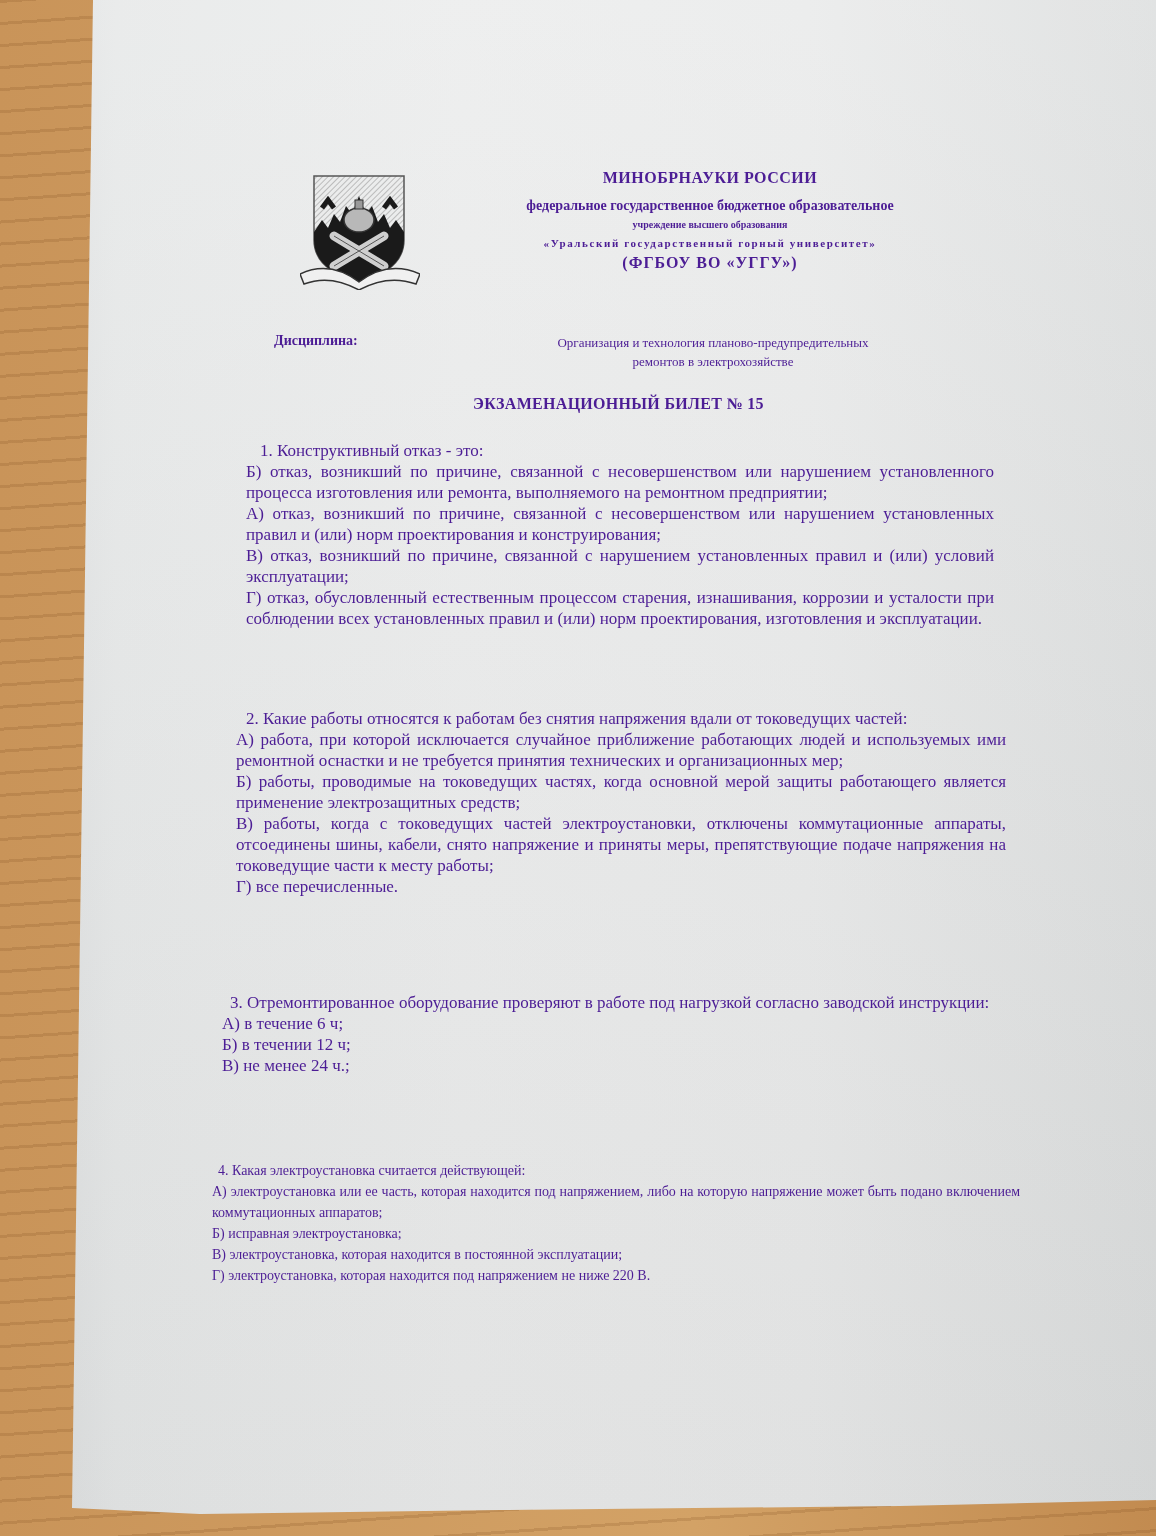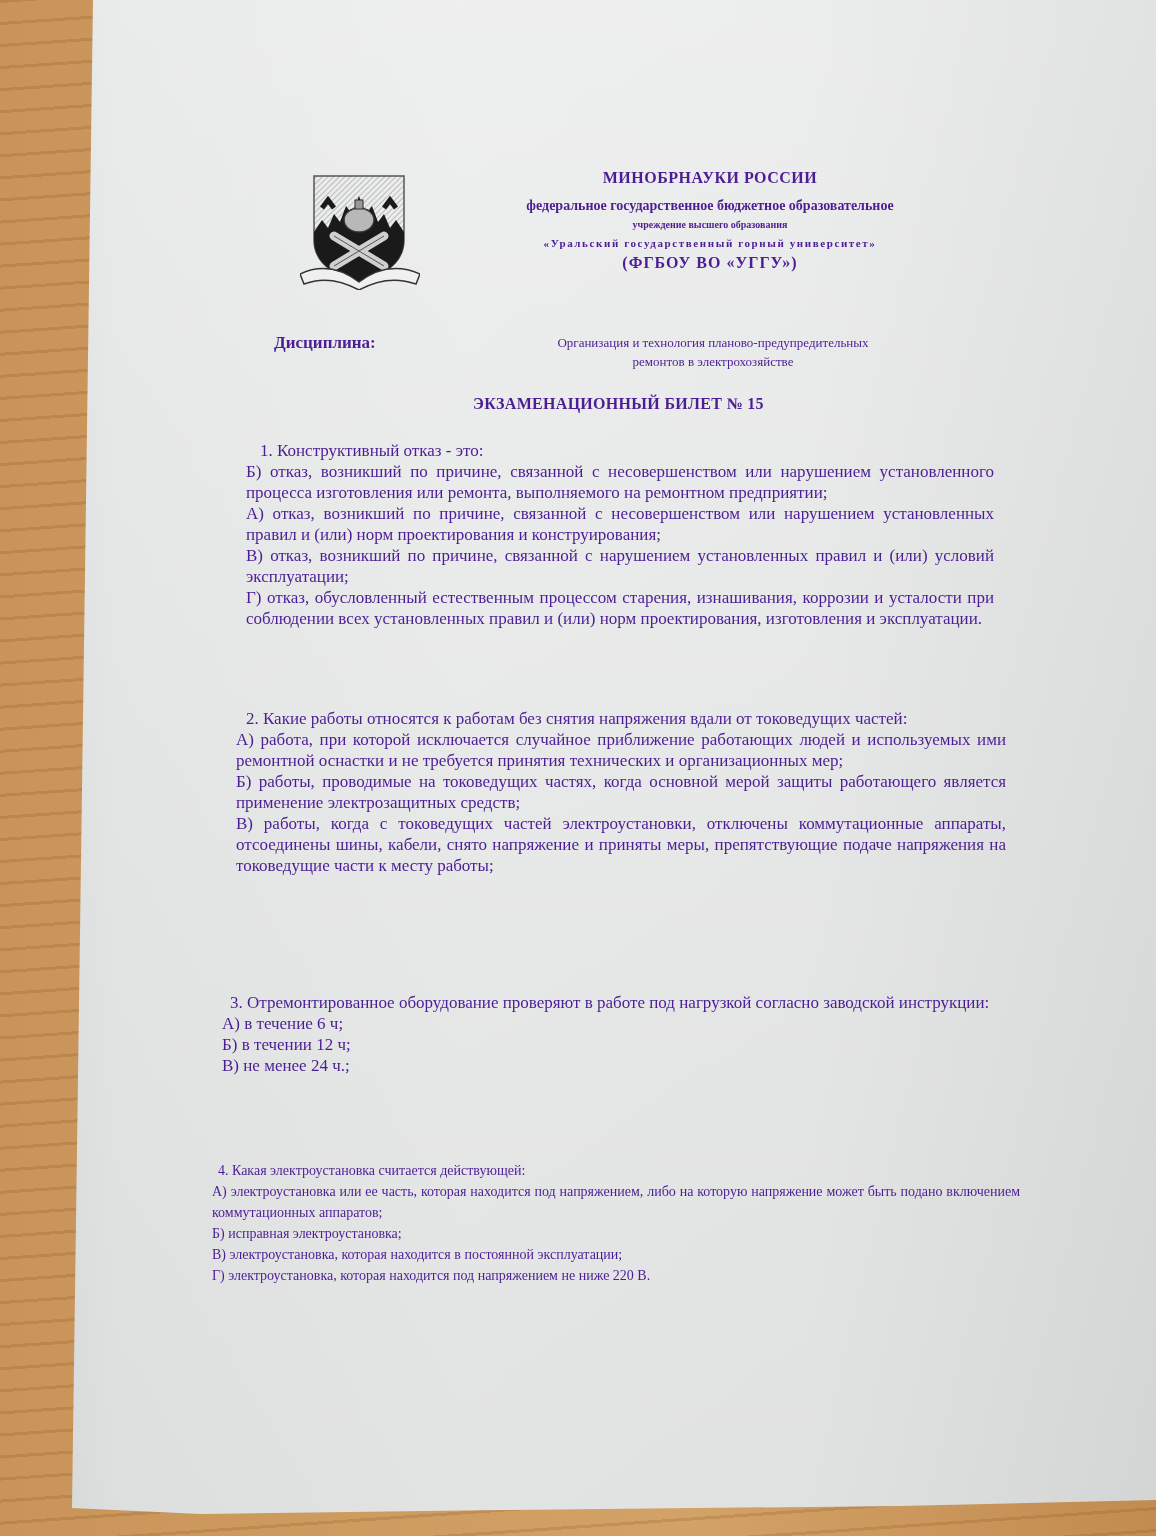--- a/index.html
+++ b/index.html
@@ -30,21 +30,21 @@
   .emblem { position: absolute; left: 300px; top: 170px; width: 120px; height: 120px; }
 
   .hdr { position: absolute; left: 440px; top: 168px; width: 540px; text-align: center; font-weight: bold; }
   .hdr div { line-height: 19px; }
   .hdr .ministry { font-size: 16px; letter-spacing: 0.5px; }
   .hdr .line2 { font-size: 14px; margin-top: 9px; }
   .hdr .line3 { font-size: 10px; }
   .hdr .line4 { font-size: 11px; letter-spacing: 1.6px; }
   .hdr .line5 { font-size: 16px; letter-spacing: 1px; }
 
-  .disc-label { position: absolute; left: 274px; top: 333px; font-size: 17px; font-weight: bold; }
+  .disc-label { position: absolute; left: 274px; top: 333px; font-size: 14px; font-weight: bold; }
   .disc-value { position: absolute; left: 468px; top: 333px; width: 490px; text-align: center; font-size: 13px; line-height: 19px; }
 
   .ticket-title { position: absolute; left: 450px; top: 395px; font-size: 16px; font-weight: bold; letter-spacing: 0.3px; margin-left: 23px; }
 
   .q { position: absolute; font-size: 17px; line-height: 21px; text-align: justify; }
   .q p { margin: 0; }
   .q .stem { margin-bottom: 0; }
   .q .opt { margin: 0; }
 
   .q1 { left: 246px; top: 440px; width: 748px; }
@@ -102,20 +102,21 @@
     <p class="opt">А) отказ, возникший по причине, связанной с несовершенством или нарушением установленных правил и (или) норм проектирования и конструирования;</p>
     <p class="opt">В) отказ, возникший по причине, связанной с нарушением установленных правил и (или) условий эксплуатации;</p>
     <p class="opt">Г) отказ, обусловленный естественным процессом старения, изнашивания, коррозии и усталости при соблюдении всех установленных правил и (или) норм проектирования, изготовления и эксплуатации.</p>
   </div>
 
   <div class="q q2">
     <p class="stem">2. Какие работы относятся к работам без снятия напряжения вдали от токоведущих частей:</p>
     <p class="opt">А) работа, при которой исключается случайное приближение работающих людей и используемых ими ремонтной оснастки и не требуется принятия технических и организационных мер;</p>
     <p class="opt">Б) работы, проводимые на токоведущих частях, когда основной мерой защиты работающего является применение электрозащитных средств;</p>
     <p class="opt">В) работы, когда с токоведущих частей электроустановки, отключены коммутационные аппараты, отсоединены шины, кабели, снято напряжение и приняты меры, препятствующие подаче напряжения на токоведущие части к месту работы;</p>
+    <p class="opt">Г) все перечисленные.</p>
   </div>
 
   <div class="q q3">
     <p class="stem">3. Отремонтированное оборудование проверяют в работе под нагрузкой согласно заводской инструкции:</p>
     <p class="opt">А) в течение 6 ч;</p>
     <p class="opt">Б) в течении 12 ч;</p>
     <p class="opt">В) не менее 24 ч.;</p>
   </div>
 
   <div class="q q4">

